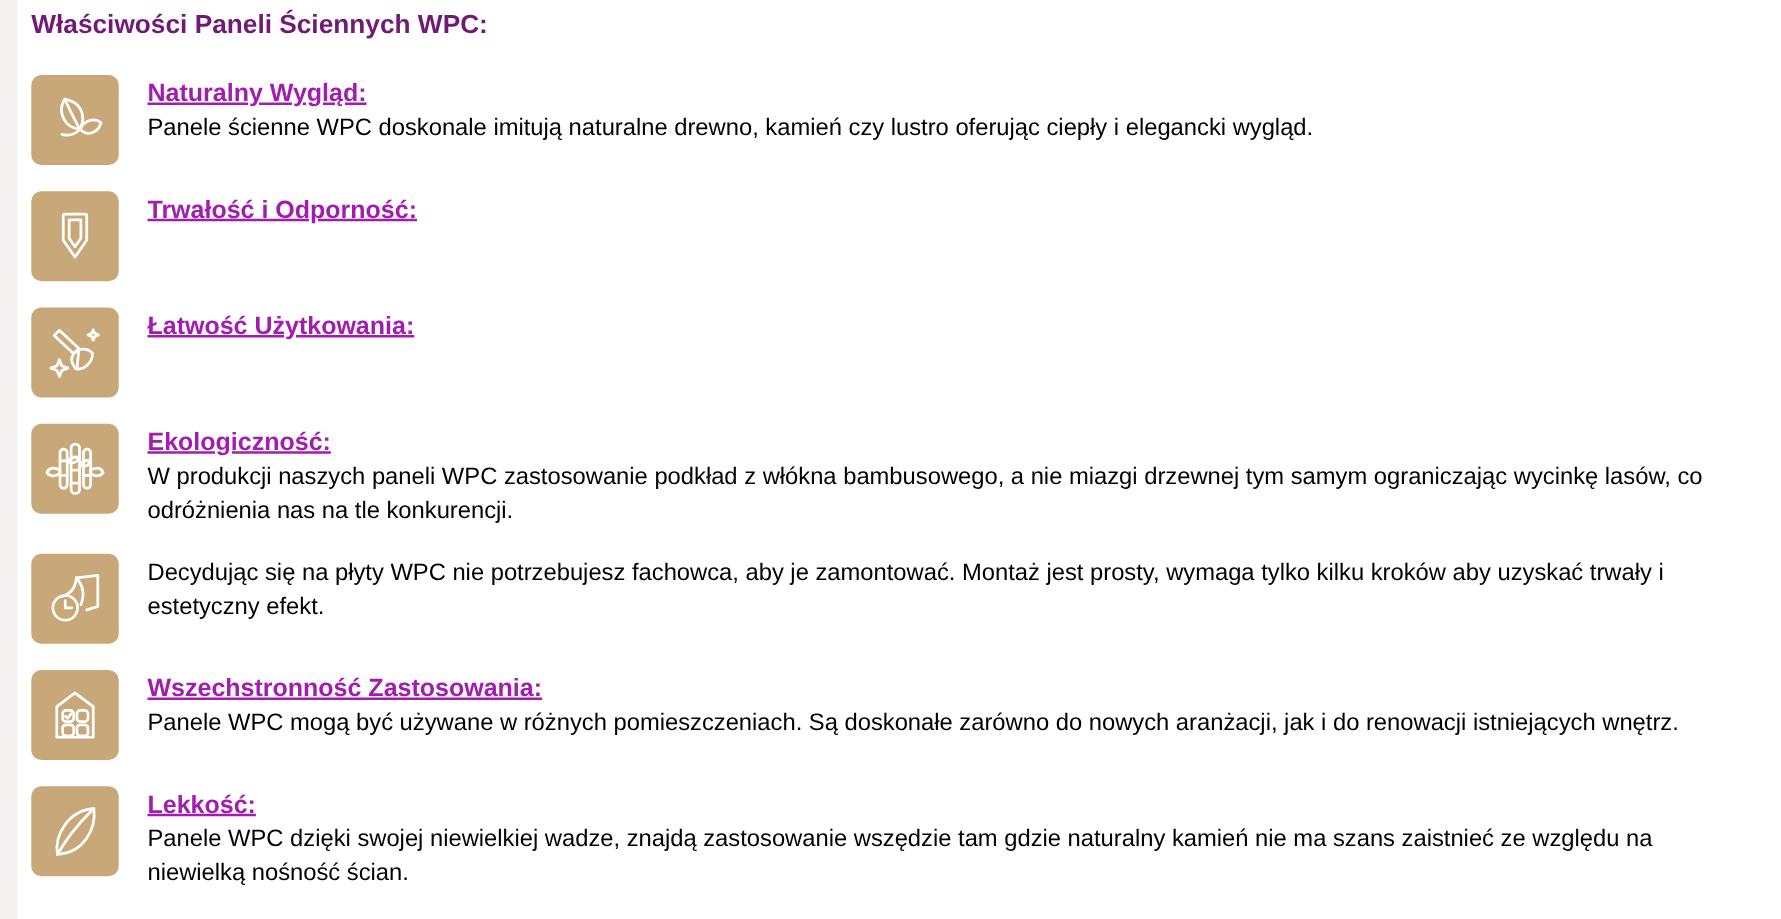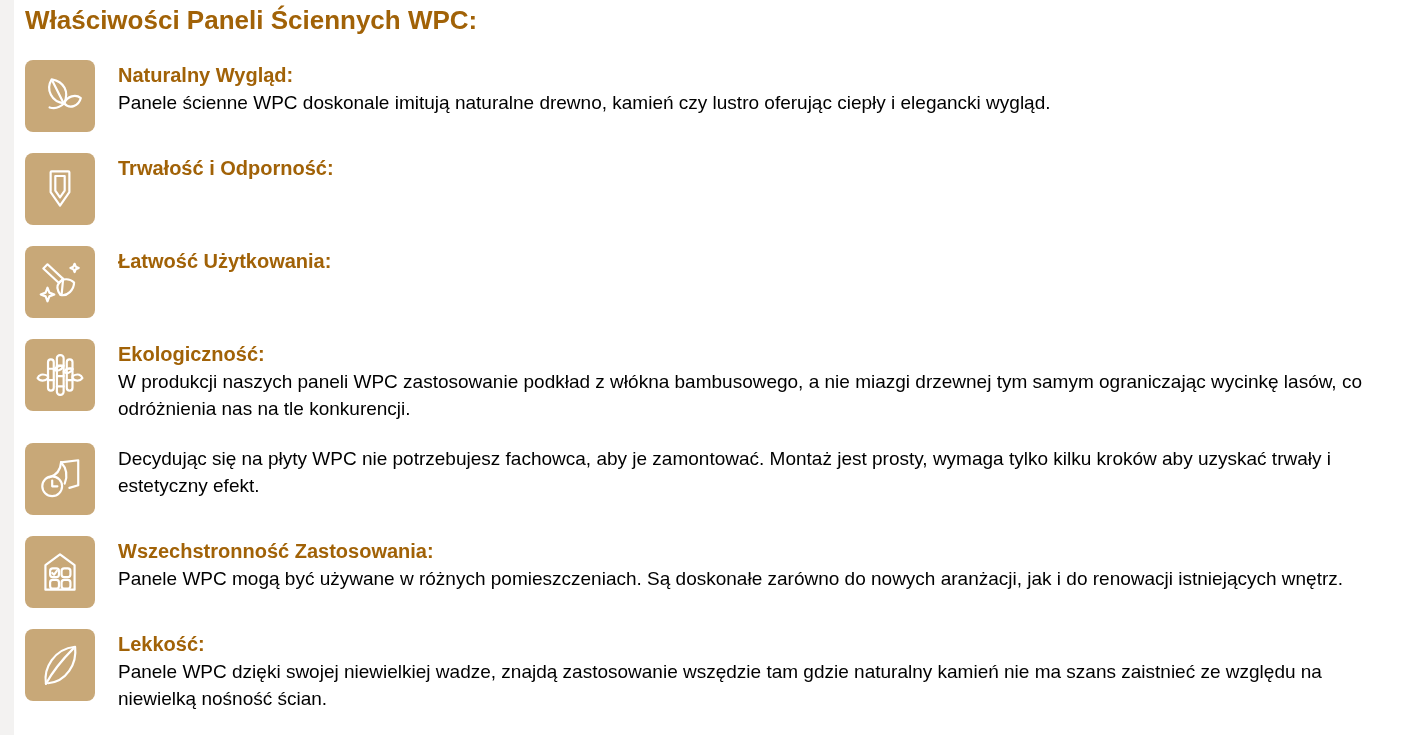--- a/index.html
+++ b/index.html
@@ -19,25 +19,25 @@
     position: absolute;
     left: 0; top: 0;
     width: 14px; height: 735px;
     background: #f3f2f1;
   }
   .container {
     position: relative;
     padding: 5px 50px 0 25px;
   }
   h1.page-title {
-    font-size: 26px;
+    font-size: 21px;
     line-height: 30px;
     font-weight: 700;
     margin: 0 0 25px 0;
-    color: #a16207;
+    color: #701a75;
   }
   .feature-list { }
   .feature-item {
     display: flex;
     align-items: flex-start;
     margin-bottom: 21px;
   }
   .icon-box {
     flex: 0 0 70px;
     width: 70px;
@@ -60,21 +60,22 @@
   }
   .item-text {
     margin-left: 23px;
     max-width: 1262px;
     padding-top: 2px;
   }
   .item-title {
     font-size: 20px;
     line-height: 27px;
     font-weight: 700;
-    color: #a16207;
+    color: #a21caf;
+    text-decoration: underline;
   }
   .item-desc {
     font-size: 19px;
     line-height: 27px;
     color: #000000;
   }
 </style>
 </head>
 <body>
 

